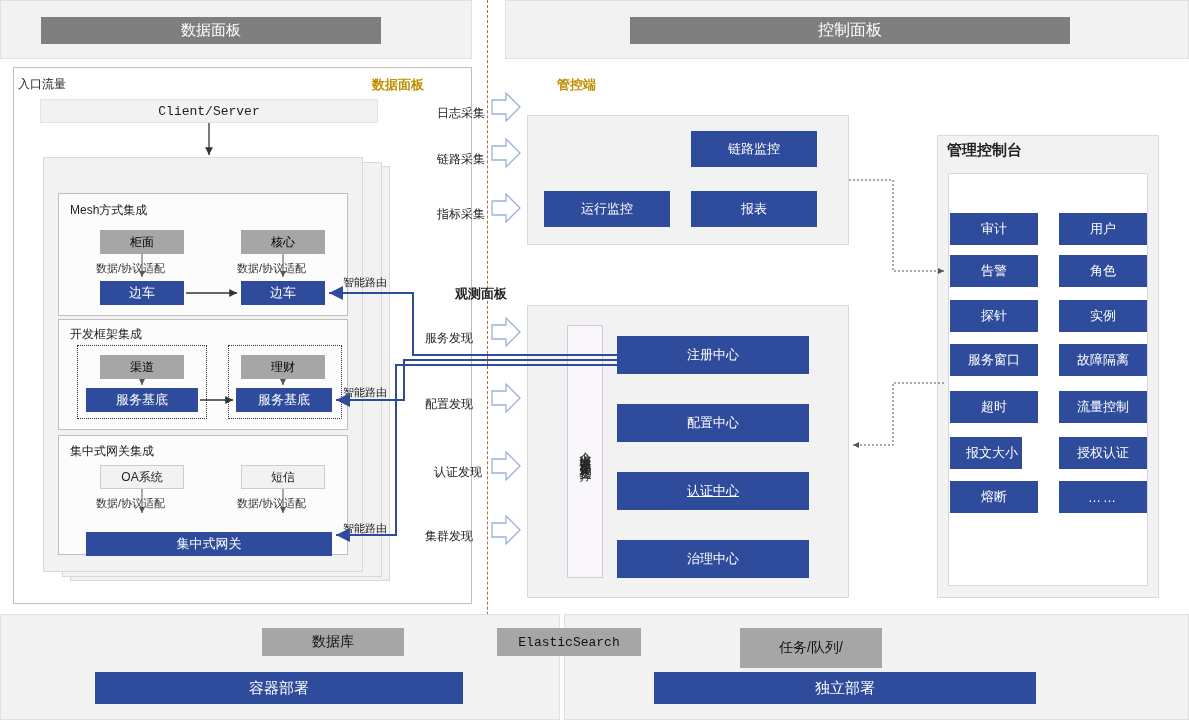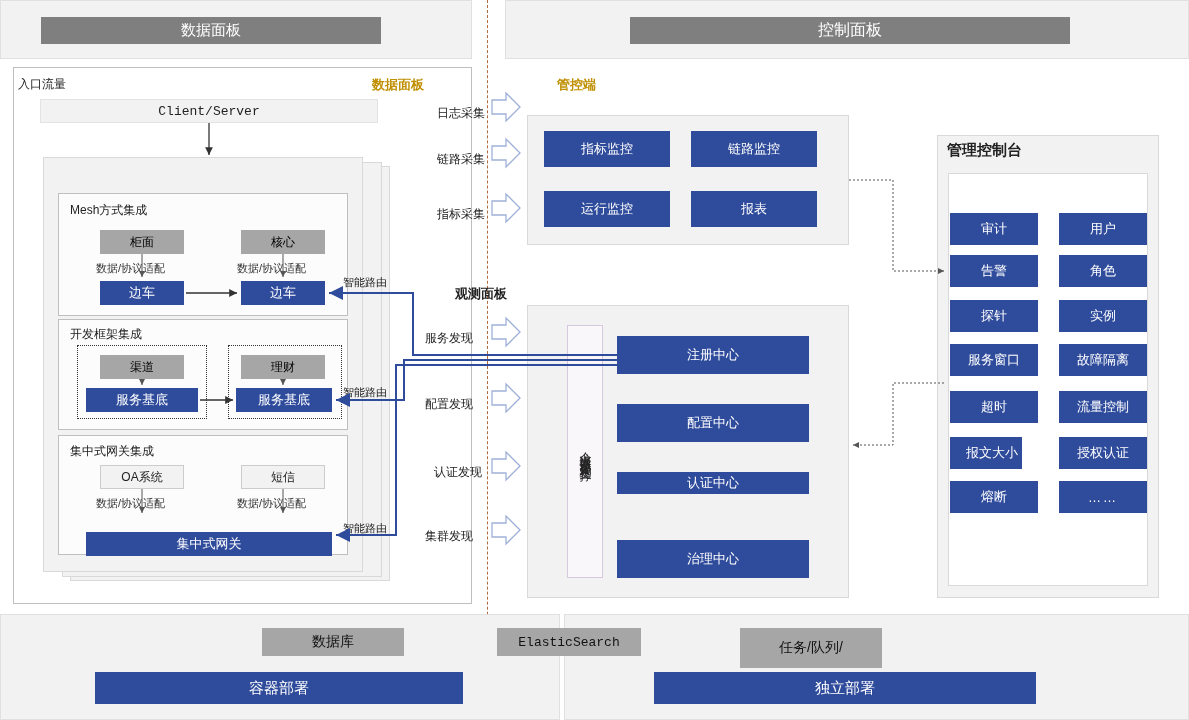--- a/index.html
+++ b/index.html
@@ -144,30 +144,29 @@
   <div class="lbl" style="left:437px; top:105px;">日志采集</div>
   <div class="lbl" style="left:437px; top:151px;">链路采集</div>
   <div class="lbl" style="left:437px; top:206px;">指标采集</div>
 
   <div class="lbl" style="left:425px; top:330px;">服务发现</div>
   <div class="lbl" style="left:425px; top:396px;">配置发现</div>
   <div class="lbl" style="left:425px; top:464px;margin-left:9px;">认证发现</div>
   <div class="lbl" style="left:425px; top:528px;">集群发现</div>
 
   <div class="panel" style="left:527px; top:115px; width:322px; height:130px;"></div>
-  <div class="blue" style="left:544px; top:131px; width:126px; height:36px;">指标监控</div>
   <div class="blue" style="left:691px; top:131px; width:126px; height:36px;">链路监控</div>
   <div class="blue" style="left:544px; top:191px; width:126px; height:36px;">运行监控</div>
   <div class="blue" style="left:691px; top:191px; width:126px; height:36px;">报表</div>
 
   <div class="panel" style="left:527px; top:305px; width:322px; height:293px;"></div>
   <div class="vtext" style="left:567px; top:325px; width:36px; height:253px;">企业级微服务架构支撑</div>
   <div class="blue" style="left:617px; top:336px; width:192px; height:38px;">注册中心</div>
   <div class="blue" style="left:617px; top:404px; width:192px; height:38px;">配置中心</div>
-  <div class="blue" style="left:617px; top:472px; width:192px; height:22px;">认证中心</div>
+  <div class="blue" style="left:617px; top:472px; width:192px; height:38px;text-decoration:underline;">认证中心</div>
   <div class="blue" style="left:617px; top:540px; width:192px; height:38px;">治理中心</div>
 
   <div class="white" style="left:937px; top:135px; width:222px; height:463px; background:#f2f2f2; border:1px solid #d9d9d9;"></div>
   <div class="lbl bold" style="left:947px; top:141px; font-size:15px;">管理控制台</div>
   <div class="white" style="left:948px; top:173px; width:200px; height:413px; background:#ffffff; border:1px solid #d9d9d9;"></div>
 
   <div class="blue" style="left:950px; top:213px; width:88px; height:32px;">审计</div>
   <div class="blue" style="left:1059px; top:213px; width:88px; height:32px;">用户</div>
   <div class="blue" style="left:950px; top:255px; width:88px; height:32px;">告警</div>
   <div class="blue" style="left:1059px; top:255px; width:88px; height:32px;">角色</div>

